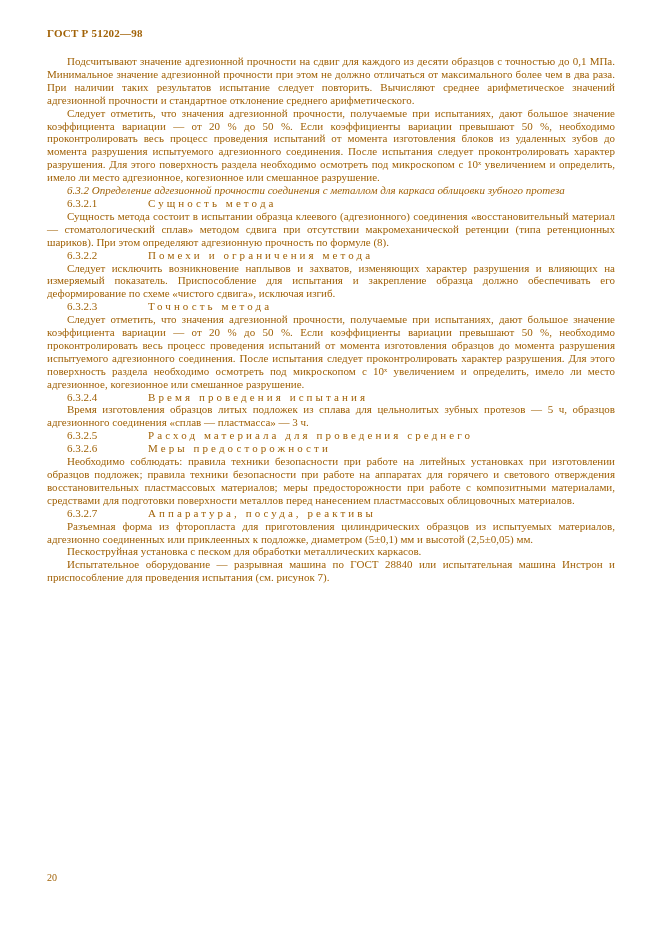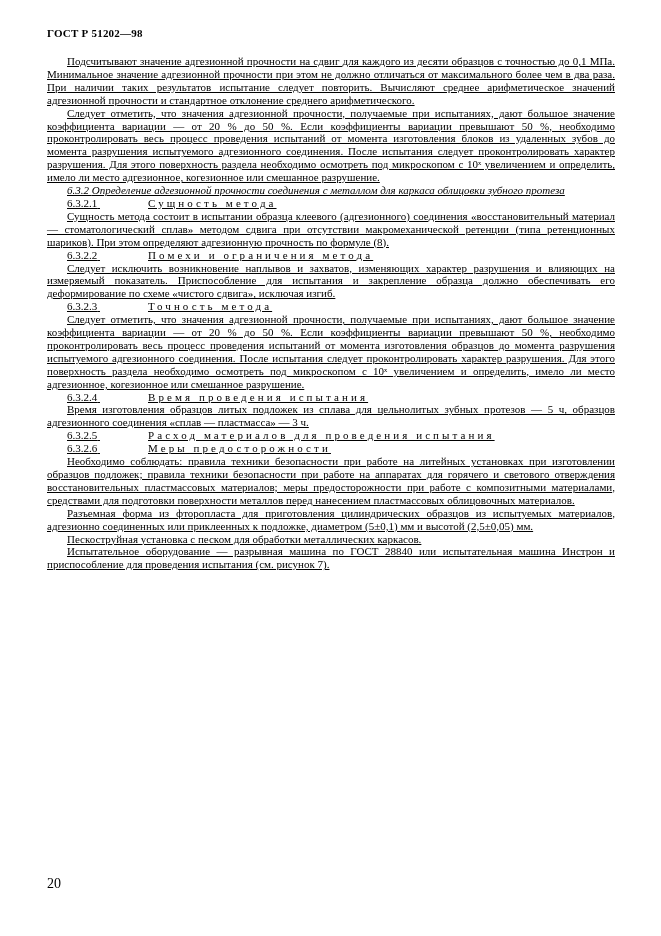--- a/index.html
+++ b/index.html
@@ -3,50 +3,49 @@
 <meta charset="utf-8">
 <style>
   * { margin: 0; padding: 0; box-sizing: border-box; }
   html, body { background: #ffffff; }
   .page {
     position: relative;
     width: 661px;
     height: 936px;
     background: #ffffff;
     font-family: "Liberation Serif", serif;
-    color: #000000;
+    color: #a16207;
     padding: 27px 46px 0 47px;
     overflow: hidden;
   }
   .doc-header {
     font-size: 11px;
     font-weight: bold;
     line-height: 13px;
     margin-bottom: 15px;
     letter-spacing: 0.02em;
   }
   .doc-body {
     font-size: 11px;
     line-height: 12.9px;
     text-align: justify;
     width: 568px;
-    text-decoration: underline;
   }
   .doc-body p {
     margin: 0;
     text-indent: 20px;
   }
   .heading-italic { font-style: italic; }
   .heading-italic .h-num { font-style: italic; }
   .heading-spaced .h-title { letter-spacing: 0.28em; margin-left: 48px; }
   .page-number {
     position: absolute;
     left: 47px;
-    bottom: 46px;
-    font-size: 14px;
+    bottom: 52px;
+    font-size: 10px;
     line-height: 13px;
   }
 </style>
 </head>
 <body>
 
 <div class="page">
   <div class="doc-header">ГОСТ Р 51202—98</div>
 
   <div class="doc-body">
@@ -54,22 +53,23 @@
       <p class="body">Следует отметить, что значения адгезионной прочности, получаемые при испытаниях, дают большое значение коэффициента вариации — от 20 % до 50 %. Если коэффициенты вариации превышают 50 %, необходимо проконтролировать весь процесс проведения испытаний от момента изготовления блоков из удаленных зубов до момента разрушения испытуемого адгезионного соединения. После испытания следует проконтролировать характер разрушения. Для этого поверхность раздела необходимо осмотреть под микроскопом с 10ˣ увеличением и определить, имело ли место адгезионное, когезионное или смешанное разрушение.</p>
       <p class="heading-italic"><span class="h-num">6.3.2</span>&nbsp;<span class="h-title">Определение адгезионной прочности соединения с металлом для каркаса облицовки зубного протеза</span></p>
       <p class="heading-spaced"><span class="h-num">6.3.2.1</span>&nbsp;<span class="h-title">Сущность метода</span></p>
       <p class="body">Сущность метода состоит в испытании образца клеевого (адгезионного) соединения «восстановительный материал — стоматологический сплав» методом сдвига при отсутствии макромеханической ретенции (типа ретенционных шариков). При этом определяют адгезионную прочность по формуле (8).</p>
       <p class="heading-spaced"><span class="h-num">6.3.2.2</span>&nbsp;<span class="h-title">Помехи и ограничения метода</span></p>
       <p class="body">Следует исключить возникновение наплывов и захватов, изменяющих характер разрушения и влияющих на измеряемый показатель. Приспособление для испытания и закрепление образца должно обеспечивать его деформирование по схеме «чистого сдвига», исключая изгиб.</p>
       <p class="heading-spaced"><span class="h-num">6.3.2.3</span>&nbsp;<span class="h-title">Точность метода</span></p>
       <p class="body">Следует отметить, что значения адгезионной прочности, получаемые при испытаниях, дают большое значение коэффициента вариации — от 20 % до 50 %. Если коэффициенты вариации превышают 50 %, необходимо проконтролировать весь процесс проведения испытаний от момента изготовления образцов до момента разрушения испытуемого адгезионного соединения. После испытания следует проконтролировать характер разрушения. Для этого поверхность раздела необходимо осмотреть под микроскопом с 10ˣ увеличением и определить, имело ли место адгезионное, когезионное или смешанное разрушение.</p>
       <p class="heading-spaced"><span class="h-num">6.3.2.4</span>&nbsp;<span class="h-title">Время проведения испытания</span></p>
       <p class="body">Время изготовления образцов литых подложек из сплава для цельнолитых зубных протезов — 5 ч, образцов адгезионного соединения «сплав — пластмасса» — 3 ч.</p>
-      <p class="heading-spaced"><span class="h-num">6.3.2.5</span>&nbsp;<span class="h-title">Расход материалов для проведения испытания</span></p>
+      <p class="heading-spaced"><span class="h-num">6.3.2.5</span>&nbsp;<span class="h-title">Расход материала для проведения среднего</span></p>
       <p class="heading-spaced"><span class="h-num">6.3.2.6</span>&nbsp;<span class="h-title">Меры предосторожности</span></p>
       <p class="body">Необходимо соблюдать: правила техники безопасности при работе на литейных установках при изготовлении образцов подложек; правила техники безопасности при работе на аппаратах для горячего и светового отверждения восстановительных пластмассовых материалов; меры предосторожности при работе с композитными материалами, средствами для подготовки поверхности металлов перед нанесением пластмассовых облицовочных материалов.</p>
+      <p class="heading-spaced"><span class="h-num">6.3.2.7</span>&nbsp;<span class="h-title">Аппаратура, посуда, реактивы</span></p>
       <p class="body">Разъемная форма из фторопласта для приготовления цилиндрических образцов из испытуемых материалов, адгезионно соединенных или приклеенных к подложке, диаметром (5±0,1) мм и высотой (2,5±0,05) мм.</p>
       <p class="body">Пескоструйная установка с песком для обработки металлических каркасов.</p>
       <p class="body">Испытательное оборудование — разрывная машина по ГОСТ 28840 или испытательная машина Инстрон и приспособление для проведения испытания (см. рисунок 7).</p>
     </div>
 
   <div class="page-number">20</div>
 </div>
 
 </body></html>

